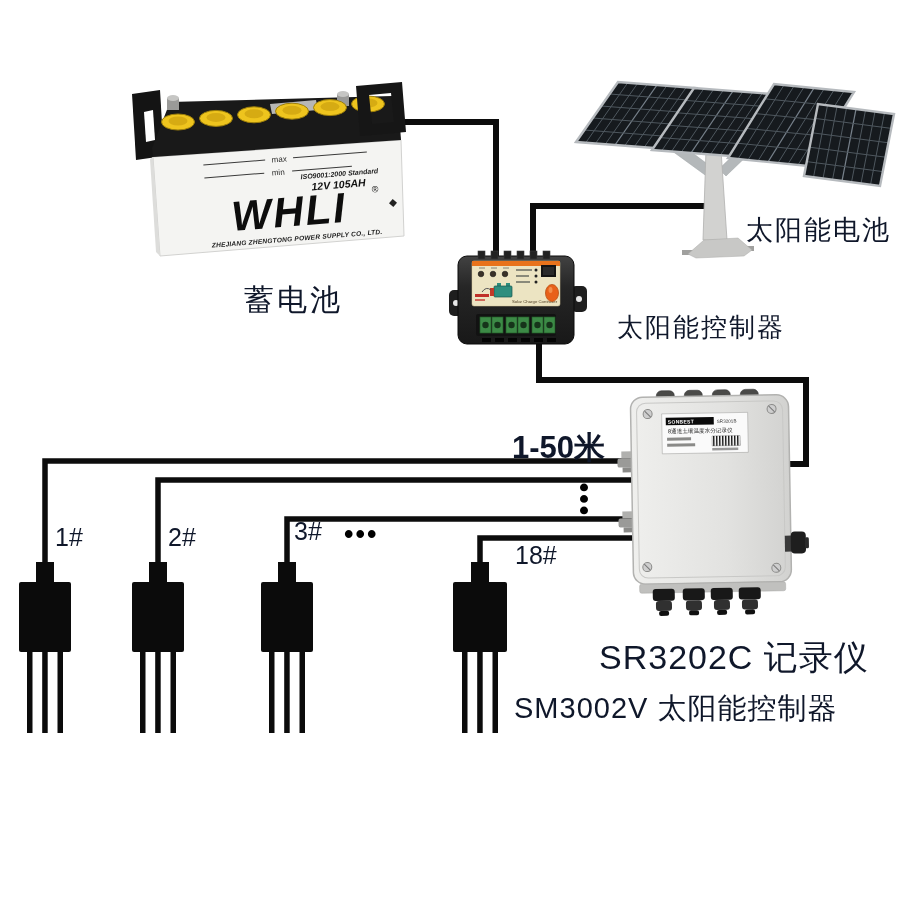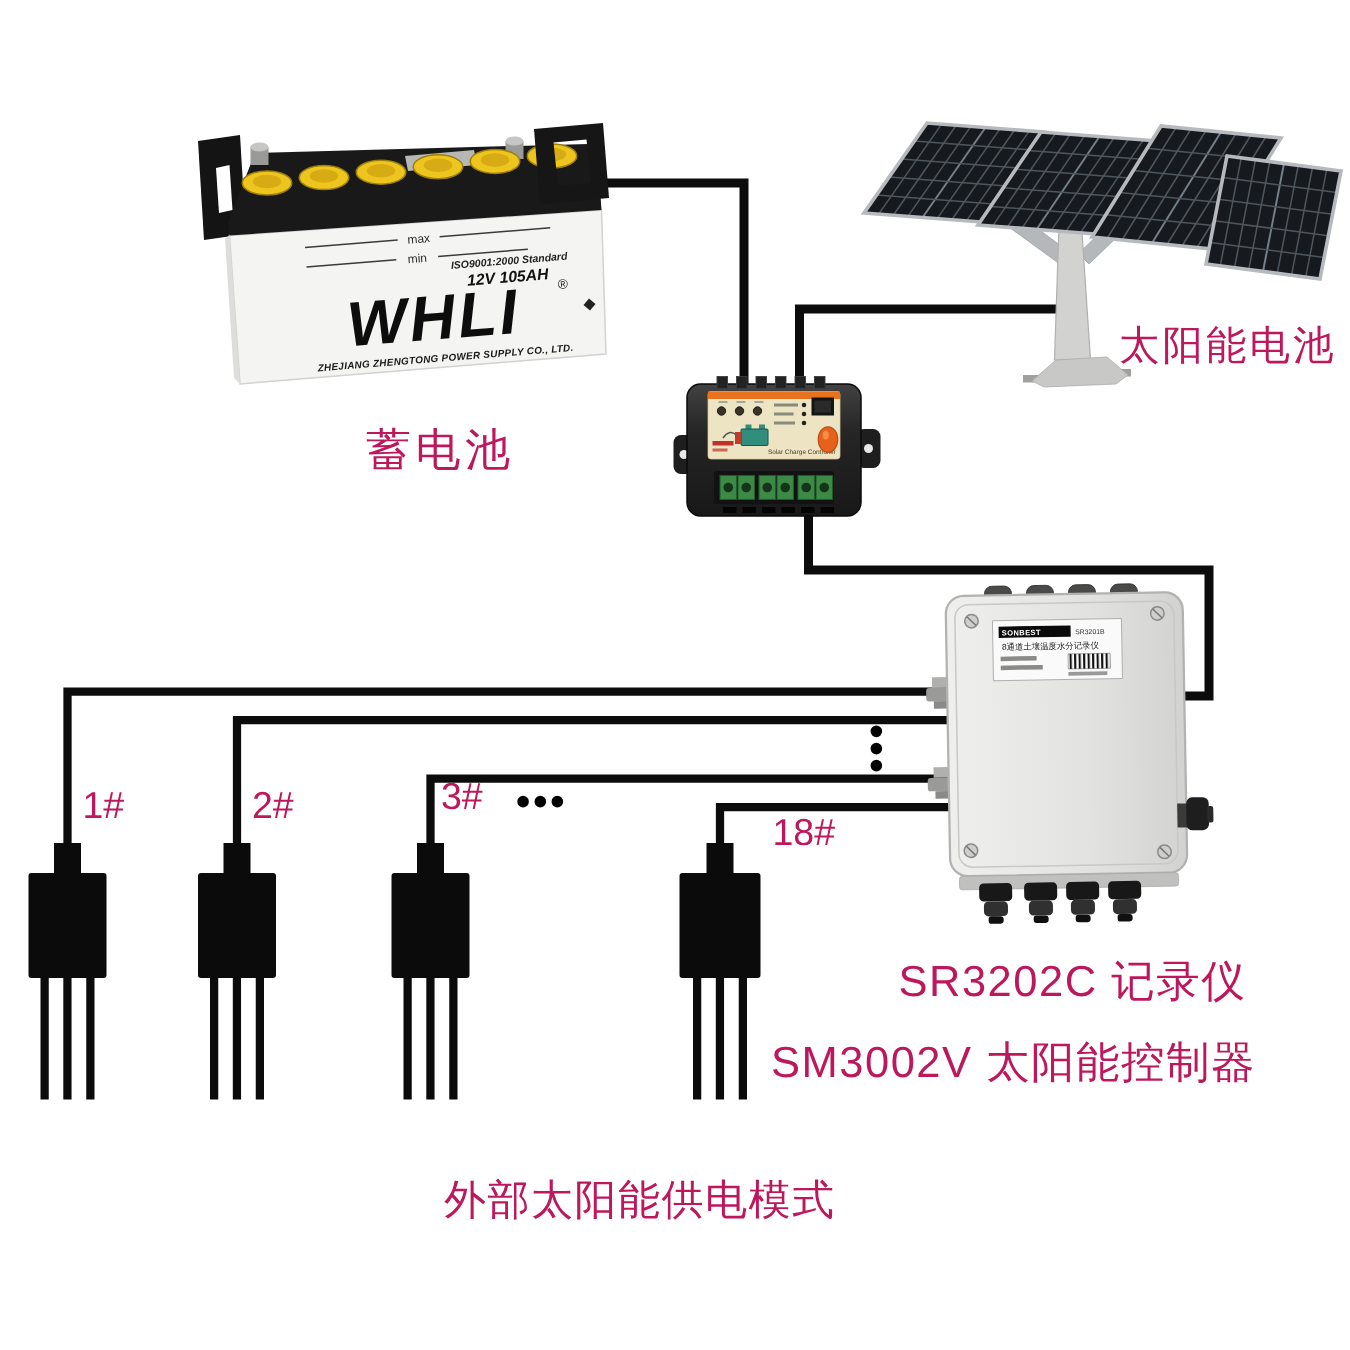--- a/index.html
+++ b/index.html
@@ -1,19 +1,19 @@
 <!DOCTYPE html>
 <html><head>
 <meta charset="utf-8">
 <style>
   html,body{margin:0;padding:0;background:#fff;}
   #canvas{position:relative;width:900px;height:900px;background:#ffffff;overflow:hidden;
           font-family:"Liberation Sans","DejaVu Sans",sans-serif;color:#111;}
   #canvas > svg{position:absolute;overflow:visible;}
-  .lbl{position:absolute;white-space:nowrap;color:#be185d;font-weight:500;}
+  .lbl{position:absolute;white-space:nowrap;color:#0f172a;font-weight:500;}
   .dots-h{position:absolute;font-size:27px;font-weight:bold;letter-spacing:2px;color:#000;}
   .dots-v{position:absolute;width:44px;height:44px;line-height:44px;text-align:center;
           font-size:27px;font-weight:bold;letter-spacing:2px;color:#000;transform:rotate(90deg);}
   
   .bt-tiny{font-size:8px;fill:#2a2a2a;}
   .bt-iso{font-size:7px;font-style:italic;font-weight:bold;fill:#222;}
   .bt-rate{font-size:10.5px;font-style:italic;font-weight:bold;fill:#111;}
   .bt-brand{font-size:42px;font-style:italic;font-weight:bold;letter-spacing:2px;fill:#0d0d0d;}
   .bt-reg{font-size:9px;fill:#111;}
   .bt-co{font-size:6.6px;font-style:italic;font-weight:bold;letter-spacing:.2px;fill:#1a1a1a;}
@@ -342,29 +342,30 @@
           <rect x="128" y="218" width="16" height="10" rx="3" fill="#303030"></rect>
           <rect x="131" y="228" width="10" height="5" rx="2" fill="#101010"></rect>
       </g>
     </g>
   </svg>
 
   <div class="lbl" style="left:244px;top:280px;font-size:30px;letter-spacing:3px">蓄电池</div>
 
   <div class="lbl" style="left:746px;top:212px;font-size:27px;letter-spacing:2px">太阳能电池</div>
 
-
+  <div class="lbl" style="left:617px;top:310px;font-size:26px;letter-spacing:2px">太阳能控制器</div>
+
+  <div class="lbl" style="left:512px;top:427px;font-size:31px;font-weight:600">1-50米</div>
 
   <div class="lbl" style="left:55px;top:523px;font-size:25px">1#</div>
   <div class="lbl" style="left:168px;top:523px;font-size:25px">2#</div>
   <div class="lbl" style="left:294px;top:517px;font-size:25px">3#</div>
   <div class="lbl" style="left:515px;top:541px;font-size:25px">18#</div>
 
   <div class="dots-h" style="left:344px;top:519px">•••</div>
   <div class="dots-v" style="left:562px;top:478px">•••</div>
 
-  <div class="lbl" style="left:599px;top:635px;font-size:29px;letter-spacing:1px">SR3202C 记录仪</div>
+  <div class="lbl" style="left:599px;top:635px;font-size:34px;letter-spacing:1px">SR3202C 记录仪</div>
 
   <div class="lbl" style="left:514px;top:689px;font-size:29px;letter-spacing:1px">SM3002V 太阳能控制器</div>
 
-  <div class="lbl" style="left:296px;top:781px;font-size:28px;letter-spacing:1px">外部太阳能供电模式</div>
 
 </div>
 
 </body></html>

